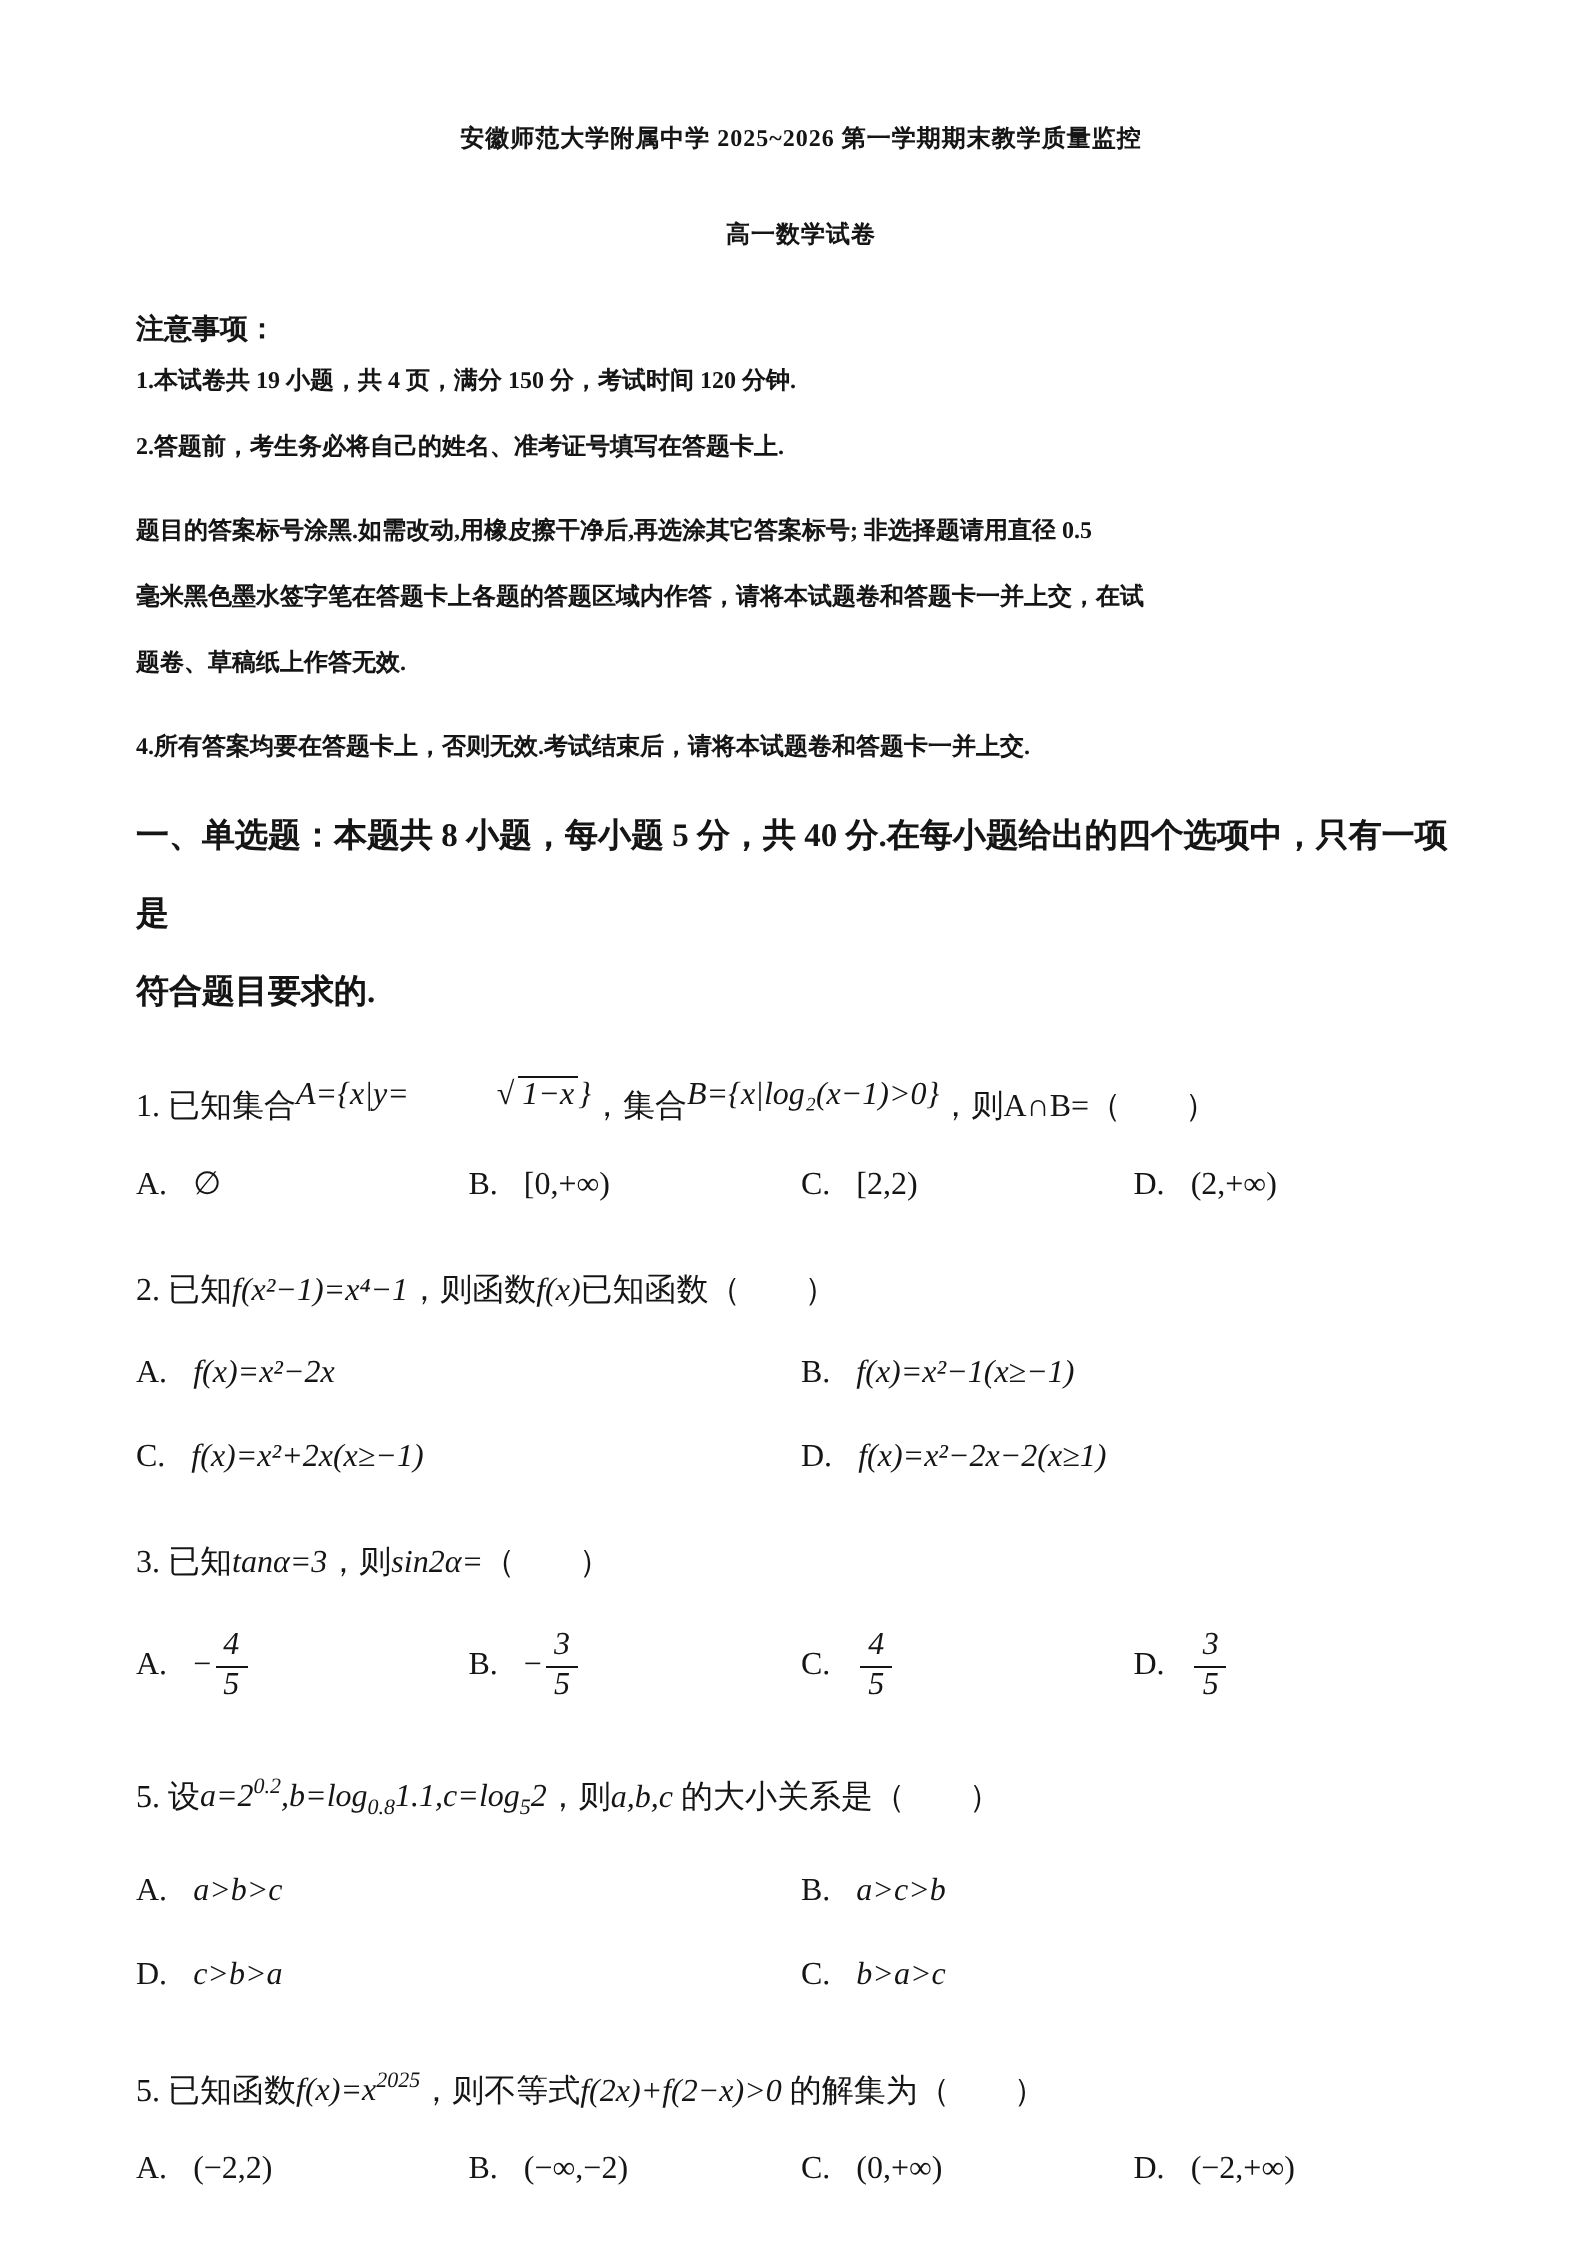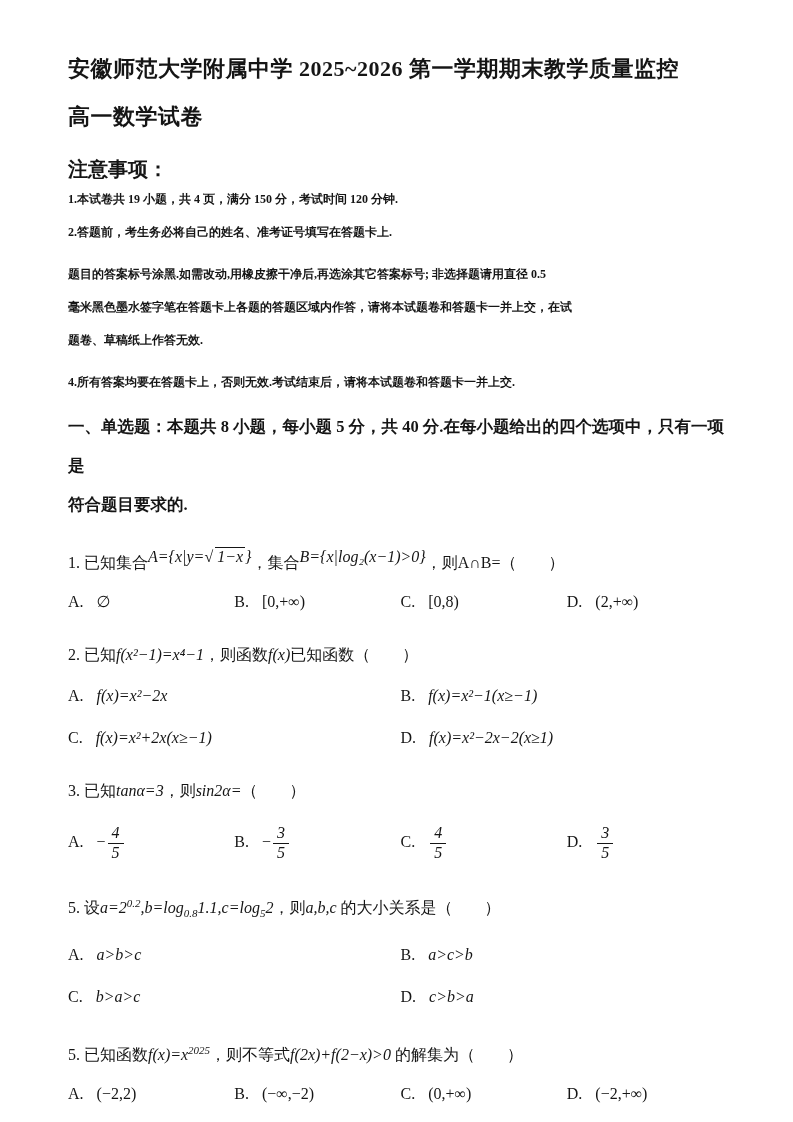--- a/index.html
+++ b/index.html
@@ -4,42 +4,42 @@
 <style>
   html,body{margin:0;padding:0;background:#ffffff;}
   body{
     width:793px;min-height:1122px;
     color:#151515;
     font-family:"Liberation Serif","DejaVu Serif",serif;
     -webkit-font-smoothing:antialiased;
   }
   .page{box-sizing:border-box;width:793px;min-height:1122px;padding:56px 60px 30px 68px;}
 
-  .title-line{ font-weight:bold;font-size:22px;line-height:26px;letter-spacing:.5px;}
+  .title-line{ text-align:center;font-weight:bold;font-size:12px;line-height:26px;letter-spacing:.5px;}
   .title-line.second{margin-top:22px;}
 
-  .notice-head{margin-top:26px;font-size:20px;font-weight:bold;}
+  .notice-head{margin-top:26px;font-size:14px;font-weight:bold;}
   .n-line{font-size:12px;font-weight:bold;line-height:33px;}
   .n-block{margin-top:9px;}
   .gap-sm{margin-top:8px;}
 
   .sec-line{font-size:16.5px;font-weight:bold;line-height:39px;}
 
   .q-stem{font-size:16px;line-height:30px;margin-top:24px;white-space:nowrap;}
   .q-stem .m{font-style:italic;}
   .raise{position:relative;top:-6px;display:inline-block;}
 
   .opts4{display:grid;grid-template-columns:repeat(4,1fr);margin-top:10px;font-size:16px;}
   .opts2{display:grid;grid-template-columns:1fr 1fr;row-gap:14px;margin-top:12px;font-size:16px;}
   .opt{white-space:nowrap;line-height:28px;}
   .opt .lab{margin-right:13px;}
   .opt .val{font-style:italic;}
   .opt .val.upright{font-style:normal;}
 
-  .sqrt{white-space:nowrap;}
+  .sqrt{white-space:nowrap;margin-left:44px;}
   .sqrt .sign{font-style:normal;}
   .sqrt .radicand{border-top:1.4px solid #151515;padding:0 2px;}
 
   .frac{display:inline-block;text-align:center;vertical-align:middle;line-height:1.05;font-style:italic;}
   .frac .num{display:block;padding:0 4px 1px 4px;}
   .frac .den{display:block;border-top:1.4px solid #151515;padding:1px 4px 0 4px;}
   .sign{font-style:normal;margin-right:2px;}
 
   sup,sub{font-size:11px;font-style:italic;}
   .q3-opts .opt{line-height:44px;}
@@ -69,21 +69,21 @@
     <div class="sec-line">一、单选题：本题共 8 小题，每小题 5 分，共 40 分.在每小题给出的四个选项中，只有一项是</div>
     <div class="sec-line">符合题目要求的.</div>
   </div>
 
   <div class="q-stem">
     <span>1. 已知集合</span><span class="m raise"><span>A={x|y=</span><span class="sqrt"><span class="sign">√</span><span class="radicand">1−x</span></span><span>}</span></span><span>，集合</span><span class="m raise">B={x|log₂(x−1)&gt;0}</span><span>，则A∩B=（　　）</span>
   </div>
   <div class="opts4">
     <div class="opt"><span class="lab">A.</span><span class="val upright">∅</span></div>
     <div class="opt"><span class="lab">B.</span><span class="val upright">[0,+∞)</span></div>
-    <div class="opt"><span class="lab">C.</span><span class="val upright">[0,8)</span></div>
+    <div class="opt"><span class="lab">C.</span><span class="val upright">[2,2)</span></div>
     <div class="opt"><span class="lab">D.</span><span class="val upright">(2,+∞)</span></div>
   </div>
 
   <div class="q-stem">
     <span>2. 已知</span><span class="m">f(x²−1)=x⁴−1</span><span>，则函数</span><span class="m">f(x)</span><span>已知函数（　　）</span>
   </div>
   <div class="opts2">
     <div class="opt"><span class="lab">A.</span><span class="val">f(x)=x²−2x</span></div>
     <div class="opt"><span class="lab">B.</span><span class="val">f(x)=x²−1(x≥−1)</span></div>
     <div class="opt"><span class="lab">C.</span><span class="val">f(x)=x²+2x(x≥−1)</span></div>
@@ -99,22 +99,22 @@
     <div class="opt"><span class="lab">C.</span><span class="sign"></span><span class="frac"><span class="num">4</span><span class="den">5</span></span></div>
     <div class="opt"><span class="lab">D.</span><span class="sign"></span><span class="frac"><span class="num">3</span><span class="den">5</span></span></div>
   </div>
 
   <div class="q-stem">
     <span>5. 设</span><span class="m"><span>a=2</span><sup>0.2</sup><span>,b=log</span><sub>0.8</sub><span>1.1,c=log</span><sub>5</sub><span>2</span></span><span>，则</span><span class="m">a,b,c</span><span> 的大小关系是（　　）</span>
   </div>
   <div class="opts2">
     <div class="opt"><span class="lab">A.</span><span class="val">a&gt;b&gt;c</span></div>
     <div class="opt"><span class="lab">B.</span><span class="val">a&gt;c&gt;b</span></div>
+    <div class="opt"><span class="lab">D.</span><span class="val">c&gt;b&gt;a</span></div>
     <div class="opt"><span class="lab">C.</span><span class="val">b&gt;a&gt;c</span></div>
-    <div class="opt"><span class="lab">D.</span><span class="val">c&gt;b&gt;a</span></div>
   </div>
 
   <div class="q-stem">
     <span>5. 已知函数</span><span class="m"><span>f(x)=x</span><sup>2025</sup></span><span>，则不等式</span><span class="m">f(2x)+f(2−x)&gt;0</span><span> 的解集为（　　）</span>
   </div>
   <div class="opts4">
     <div class="opt"><span class="lab">A.</span><span class="val upright">(−2,2)</span></div>
     <div class="opt"><span class="lab">B.</span><span class="val upright">(−∞,−2)</span></div>
     <div class="opt"><span class="lab">C.</span><span class="val upright">(0,+∞)</span></div>
     <div class="opt"><span class="lab">D.</span><span class="val upright">(−2,+∞)</span></div>

